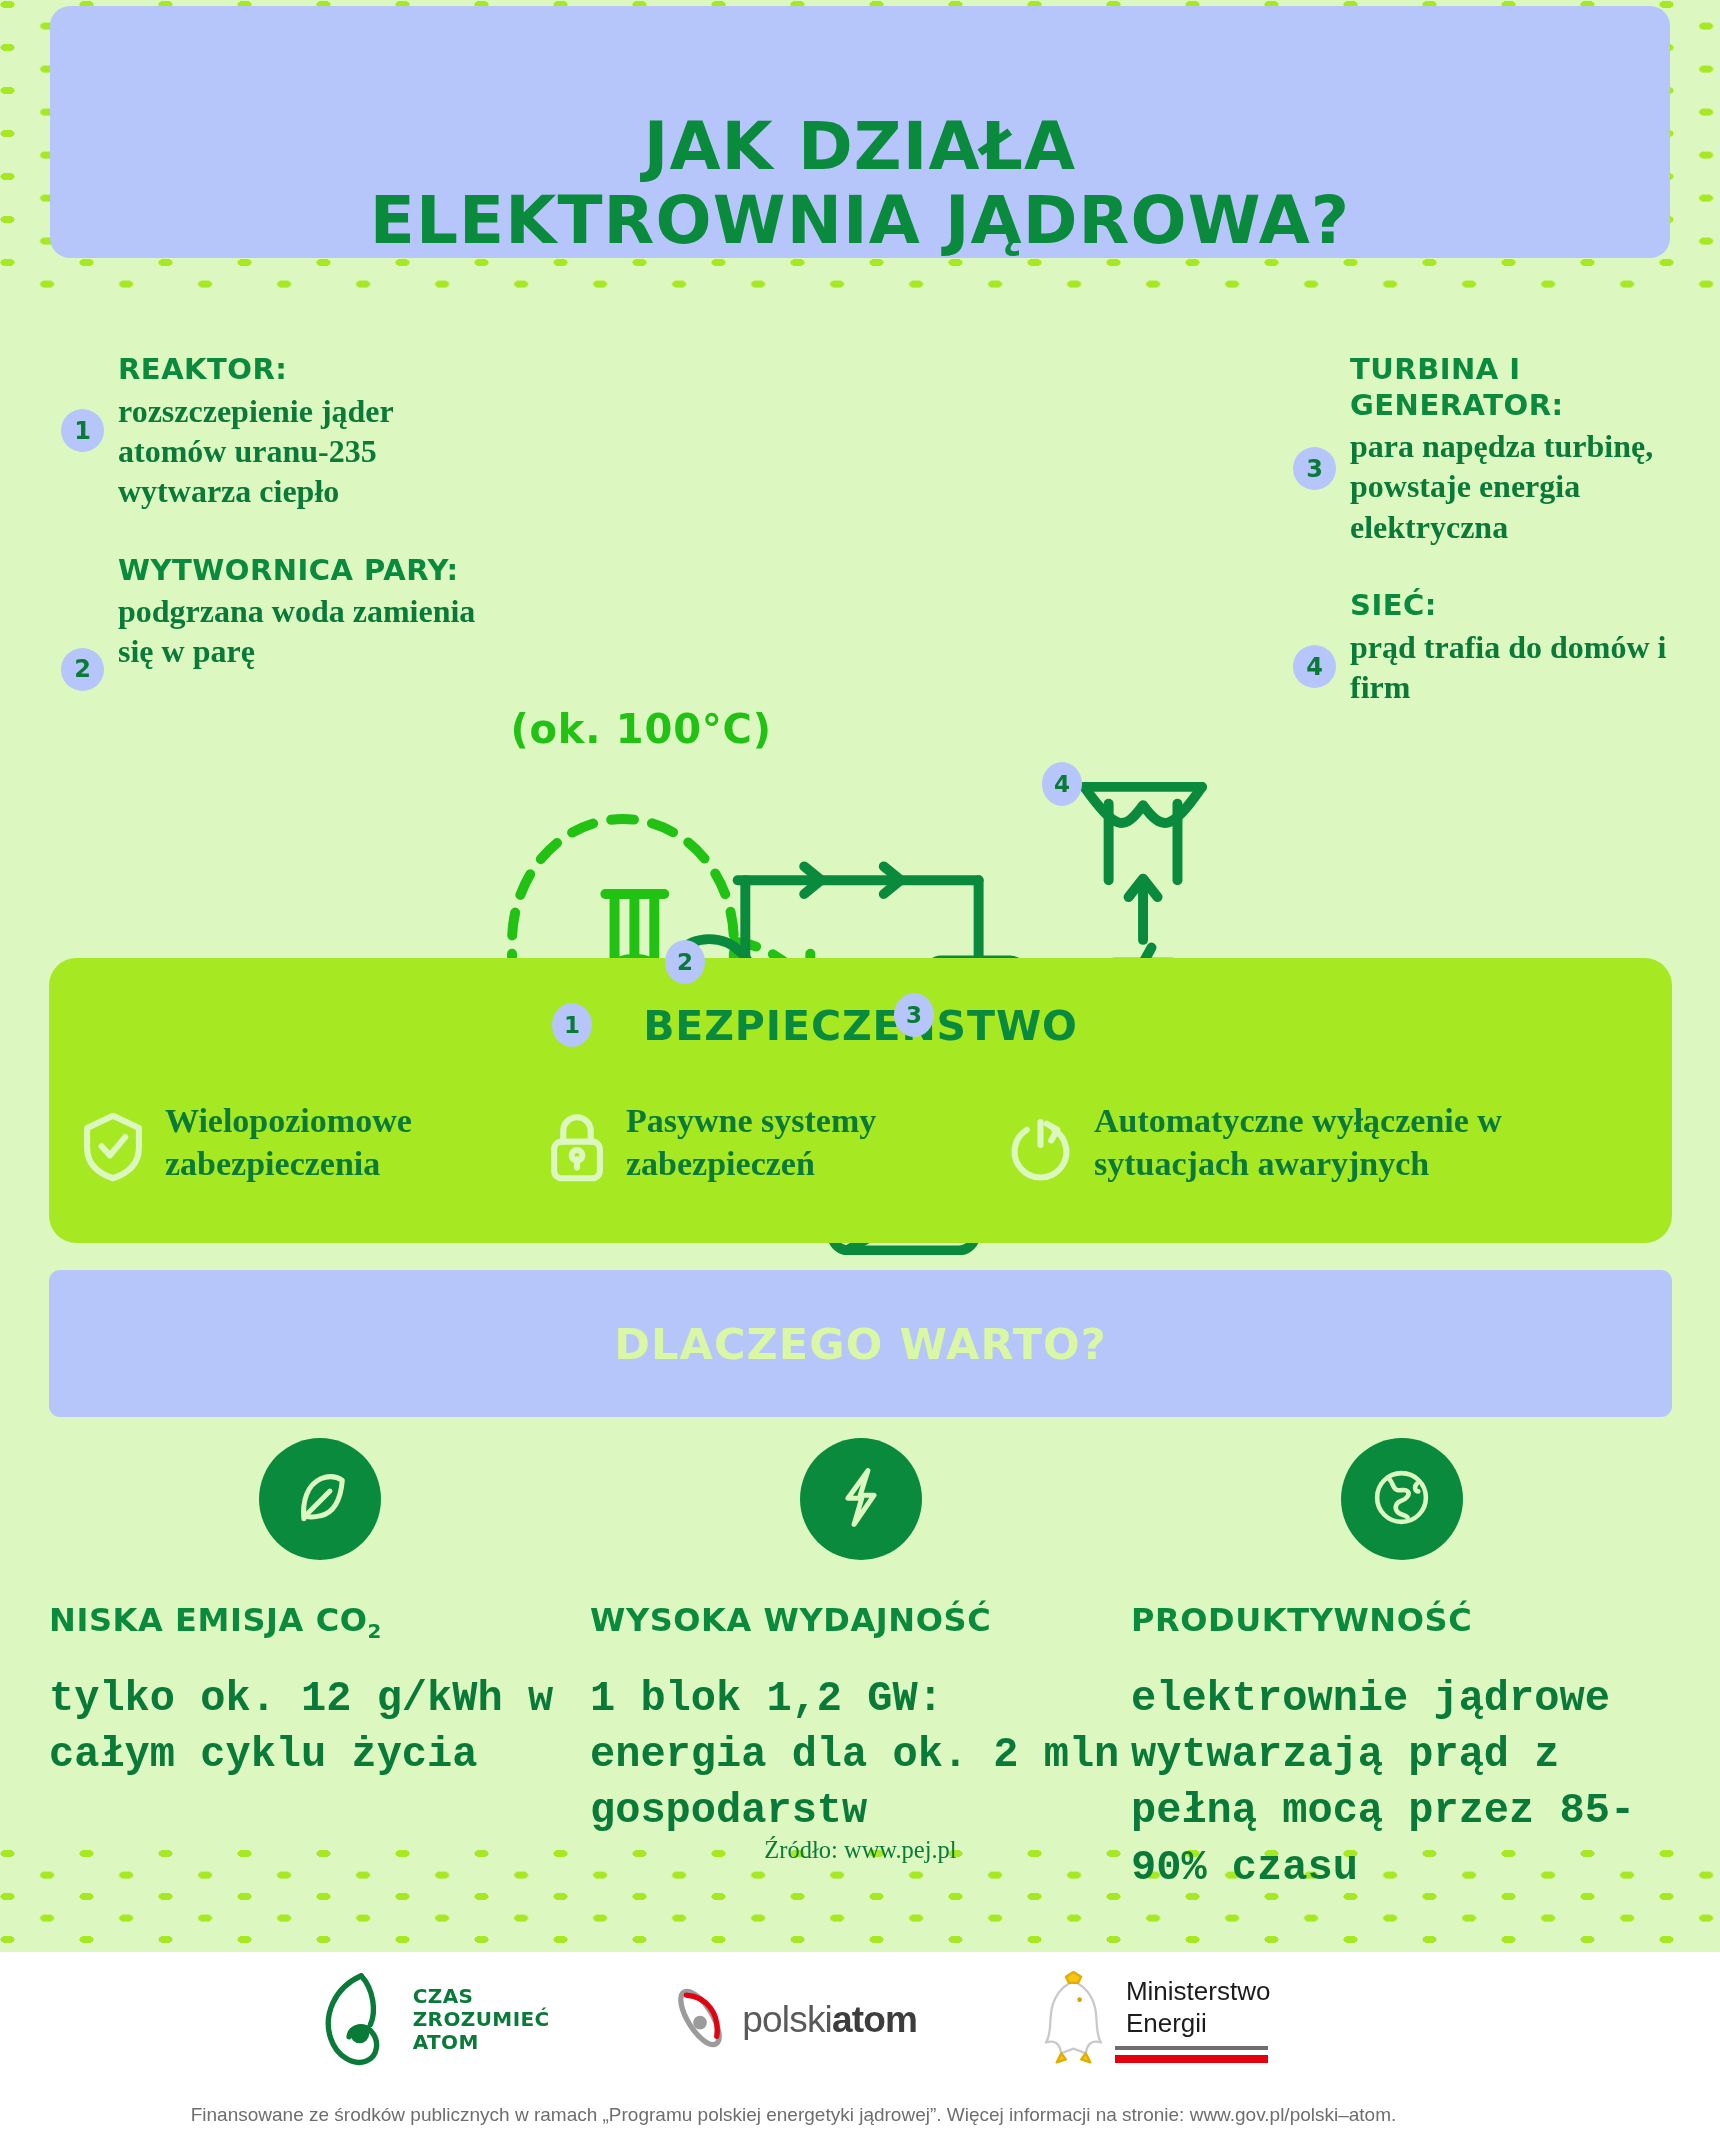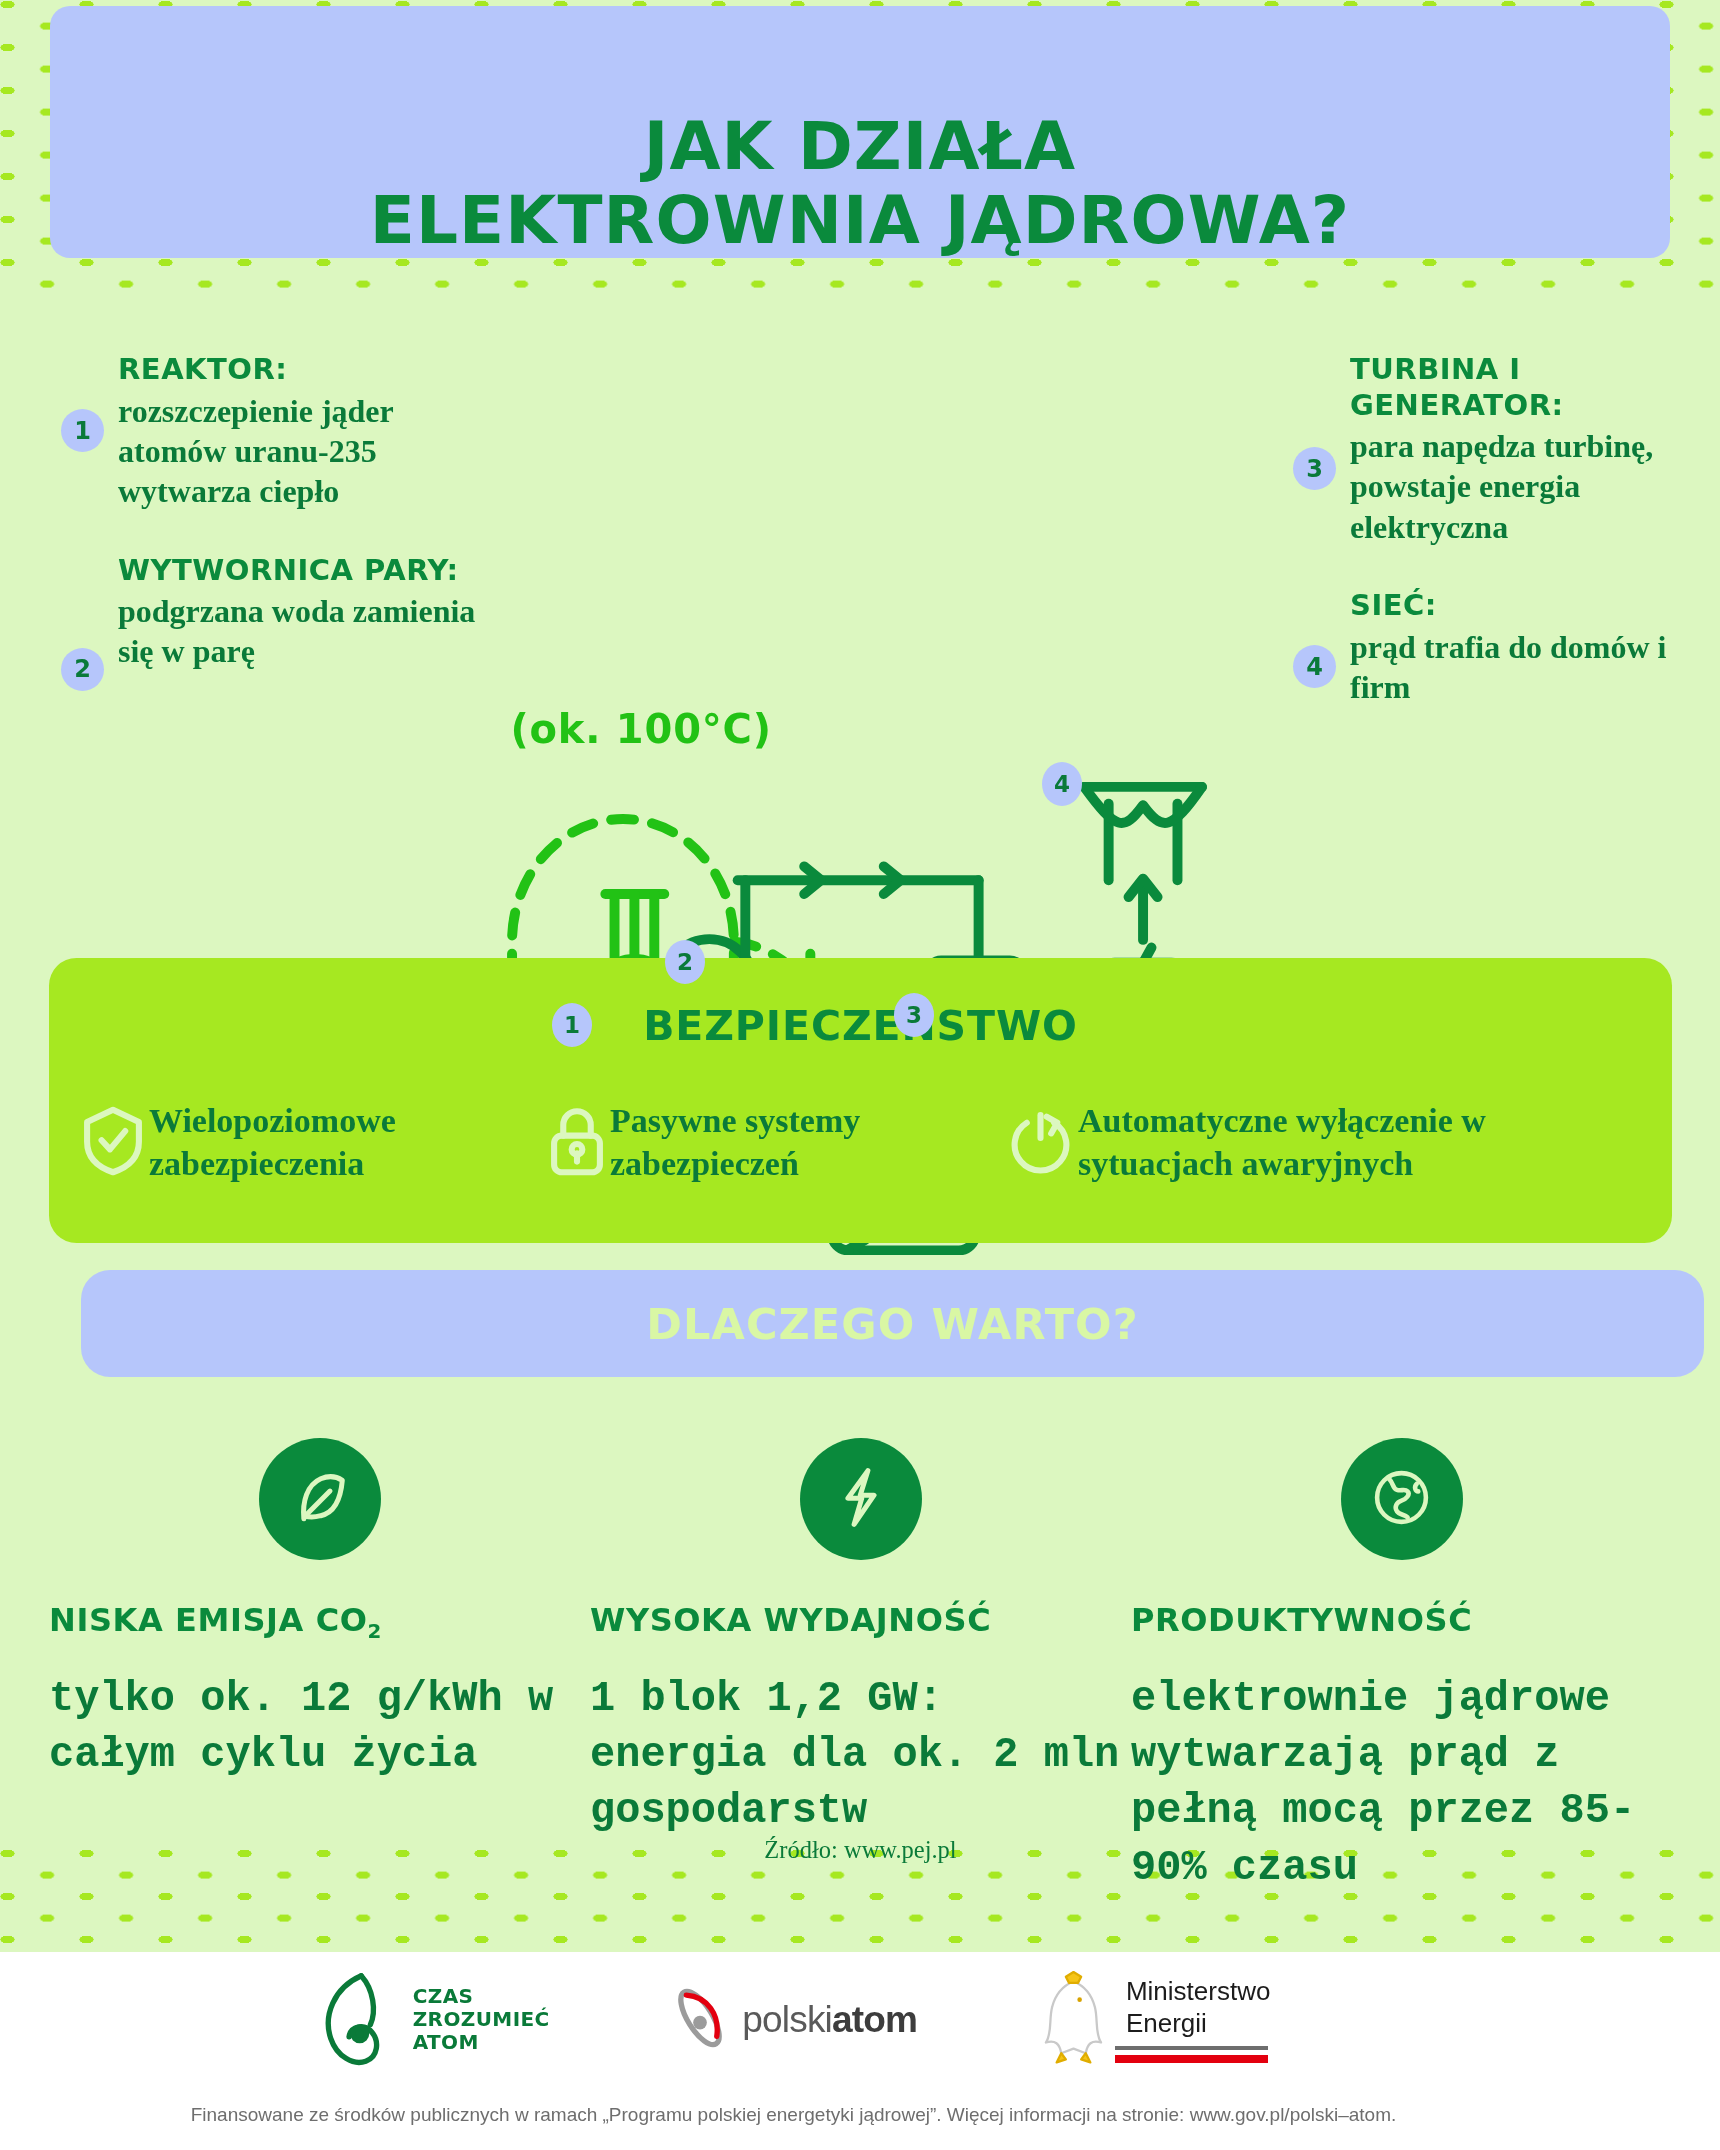--- a/index.html
+++ b/index.html
@@ -168,46 +168,45 @@
     padding-top: 44px;
     text-transform: uppercase;
   }
   .safety-items {
     display: flex;
     margin-top: 50px;
     padding: 0 32px;
   }
   .safety-item {
     display: flex;
-    align-items: center;
-    gap: 4px;
+    align-items: flex-end;
+    gap: 20px;
   }
   .safety-item.i1 { width: 467px; }
   .safety-item.i2 { width: 459px; }
   .safety-item.i3 { width: 597px; }
   .safety-item .ico { flex: none; }
   .safety-item .txt {
     color: #0a7a39;
     font-family: "Liberation Serif", serif;
     font-weight: bold;
     font-size: 34px;
     line-height: 1.26;
   }
 
   
   .why {
     position: absolute;
     left: 49px; top: 1270px;
-    width: 1623px; height: 107px;
+    width: 1623px; height: 147px;
     background: #b6c6fb;
-    border-radius: 29px;
+    border-radius: 11px;
     display: flex;
     align-items: center;
     justify-content: center;
-    margin-left: 32px;
   }
   .why-title {
     color: #d9f7a4;
     font-family: "DejaVu Sans", sans-serif;
     font-weight: bold;
     font-size: 43px;
     letter-spacing: 1.1px;
     text-transform: uppercase;
   }
 

